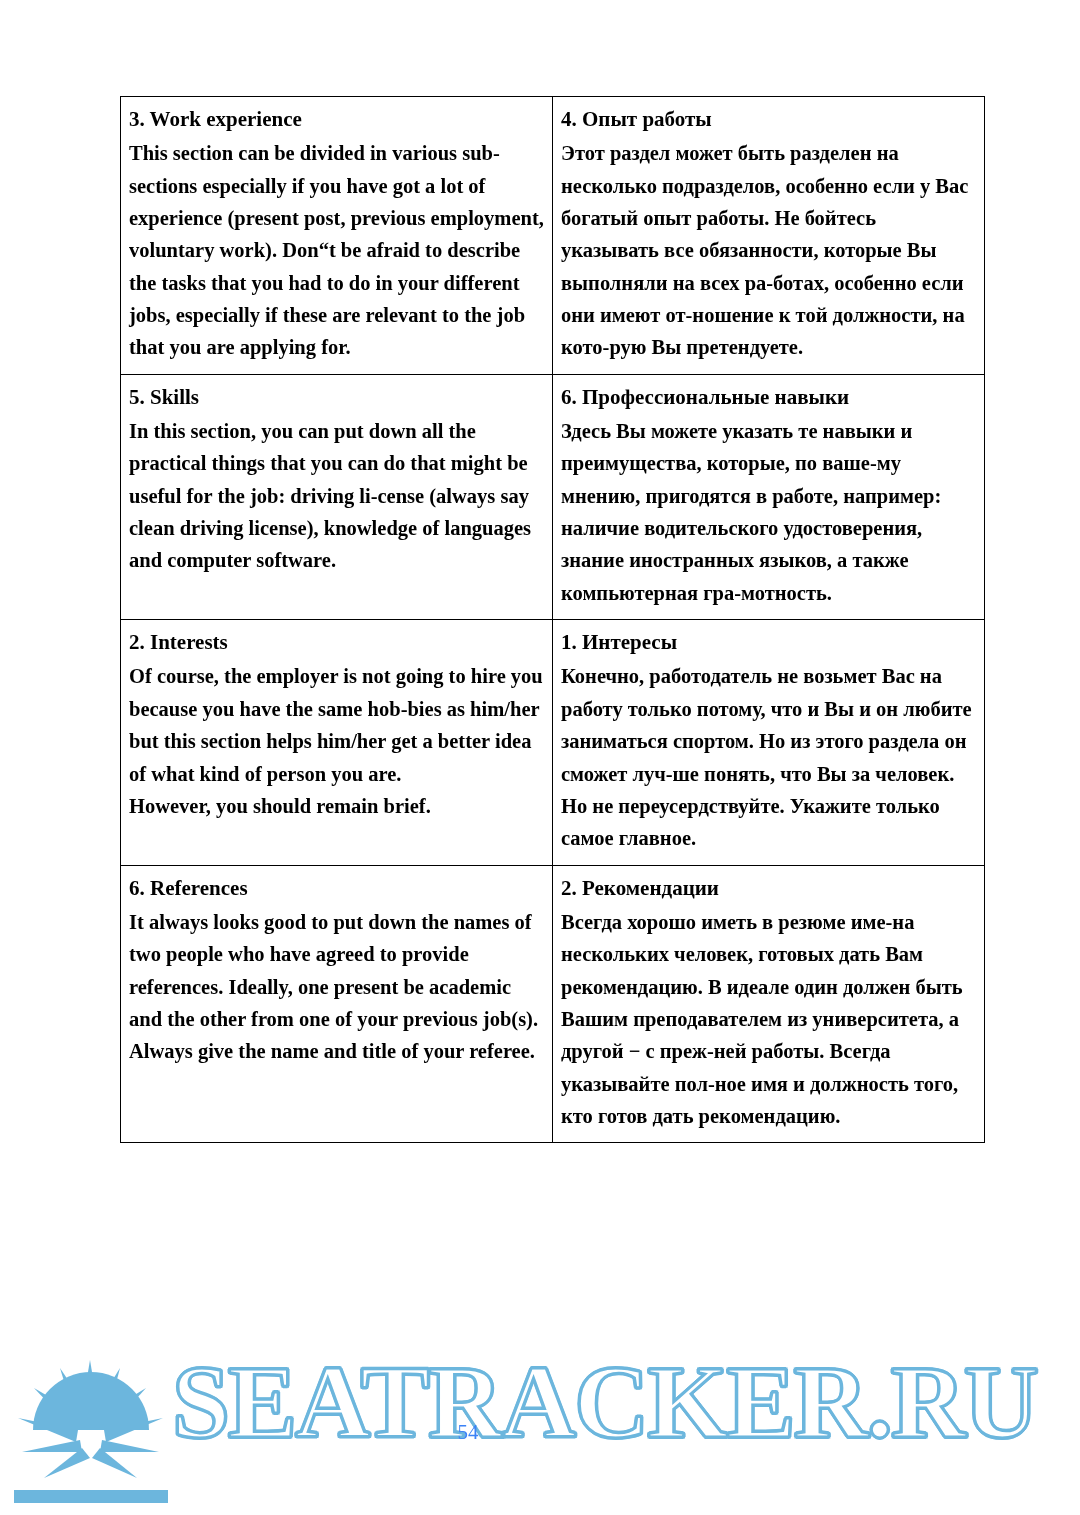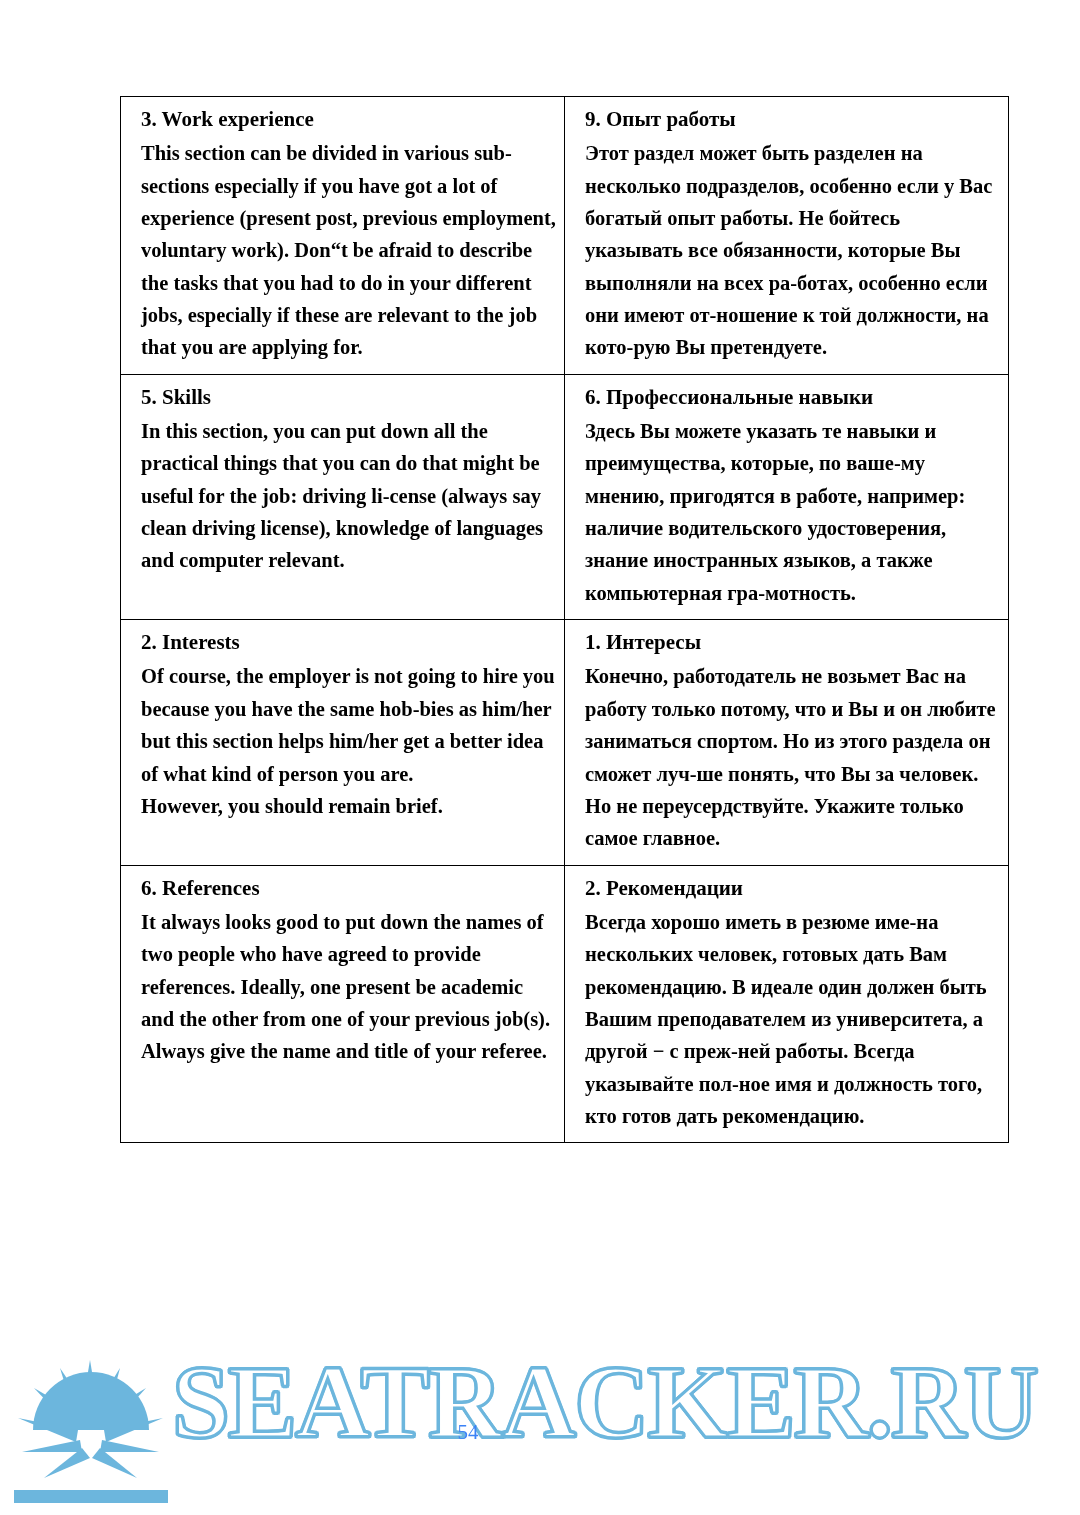--- a/index.html
+++ b/index.html
@@ -29,21 +29,21 @@
     left: 120px;
     top: 96px;
     width: 830px;
     border-collapse: collapse;
     table-layout: fixed;
   }
 
   table.cv-table td {
     border: 1px solid #000000;
     vertical-align: top;
-    padding: 6px 8px 10px 20px;
+    padding: 6px 8px 10px 8px;
     font-size: 20.5px;
     line-height: 1.58;
   }
 
   td.col-en { width: 415px; }
   td.col-ru { width: 415px; }
 
   .sec-head {
     font-weight: bold;
     font-size: 21px;
@@ -108,28 +108,28 @@
 <div class="page">
 
   <table class="cv-table">
     <tbody>
       <tr>
         <td class="col-en">
           <span class="sec-head">3. Work experience</span>
           <span class="sec-body">This section can be divided in various sub-sections especially if you have got a lot of experience (present post, previous employment, voluntary work). Don“t be afraid to describe the tasks that you had to do in your different jobs, especially if these are relevant to the job that you are applying for.</span>
         </td>
         <td class="col-ru">
-          <span class="sec-head">9. Опыт работы</span>
+          <span class="sec-head">4. Опыт работы</span>
           <span class="sec-body">Этот раздел может быть разделен на несколько подразделов, особенно если у Вас богатый опыт работы. Не бойтесь указывать все обязанности, которые Вы выполняли на всех ра-ботах, особенно если они имеют от-ношение к той должности, на кото-рую Вы претендуете.</span>
         </td>
       </tr>
       <tr>
         <td class="col-en">
           <span class="sec-head">5. Skills</span>
-          <span class="sec-body">In this section, you can put down all the practical things that you can do that might be useful for the job: driving li-cense (always say clean driving license), knowledge of languages and computer relevant.</span>
+          <span class="sec-body">In this section, you can put down all the practical things that you can do that might be useful for the job: driving li-cense (always say clean driving license), knowledge of languages and computer software.</span>
         </td>
         <td class="col-ru">
           <span class="sec-head">6. Профессиональные навыки</span>
           <span class="sec-body">Здесь Вы можете указать те навыки и преимущества, которые, по ваше-му мнению, пригодятся в работе, например: наличие водительского удостоверения, знание иностранных языков, а также компьютерная гра-мотность.</span>
         </td>
       </tr>
       <tr>
         <td class="col-en">
           <span class="sec-head">2. Interests</span>
           <span class="sec-body">Of course, the employer is not going to hire you because you have the same hob-bies as him/her but this section helps him/her get a better idea of what kind of person you are.

